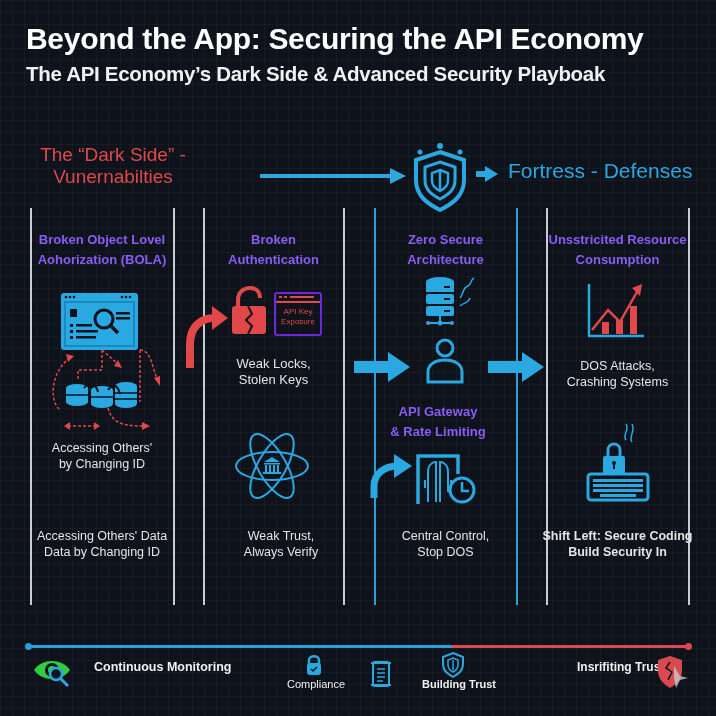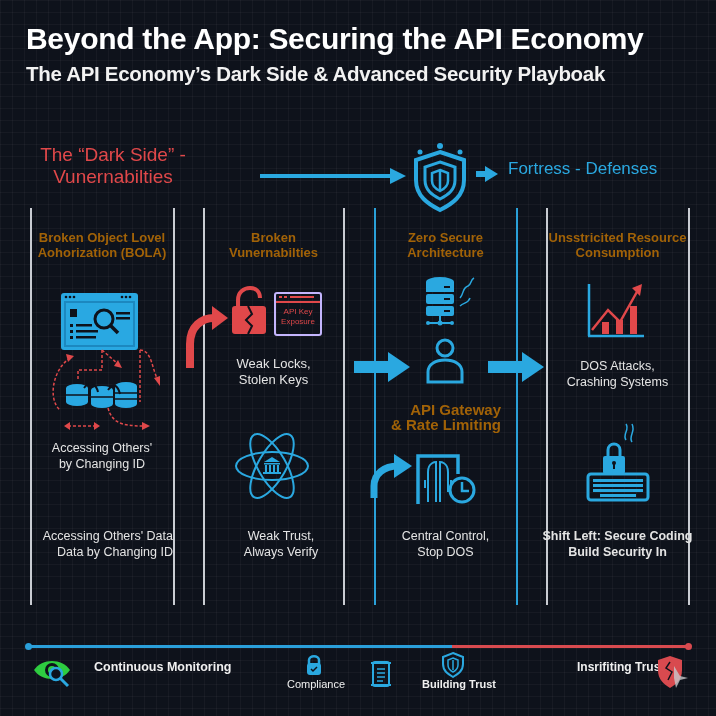--- a/index.html
+++ b/index.html
@@ -7,24 +7,24 @@
     background-color:#0e121b;
     background-image:
       linear-gradient(rgba(255,255,255,0.035) 1px, transparent 1px),
       linear-gradient(90deg, rgba(255,255,255,0.035) 1px, transparent 1px);
     background-size:12px 12px;
     font-family:"Liberation Sans", sans-serif;color:#e8eaee;}
   .abs{position:absolute;}
   .title{left:26px;top:22px;font-size:30px;font-weight:bold;color:#fff;letter-spacing:-0.3px;white-space:nowrap;}
   .subtitle{left:26px;top:62px;font-size:20.5px;font-weight:bold;color:#f2f2f2;white-space:nowrap;letter-spacing:-0.3px;}
   .dark-side{left:28px;top:144px;font-size:19px;color:#e0484a;line-height:22px;text-align:center;width:170px;}
-  .fortress{left:508px;top:159px;font-size:17px;color:#2aa8e0;white-space:nowrap;}
+  .fortress{left:508px;top:159px;font-size:21px;color:#2aa8e0;white-space:nowrap;}
   .vline{position:absolute;top:208px;height:397px;width:1.5px;background:#c9ccd2;}
   .vline.blue{background:#2aa0d8;}
-  .colhead{position:absolute;font-size:13px;font-weight:bold;color:#a16207;text-align:center;line-height:15px;}
+  .colhead{position:absolute;font-size:13px;font-weight:bold;color:#8b5cf6;text-align:center;line-height:20px;}
   .coltext{position:absolute;font-size:12.5px;color:#e4e4e4;text-align:center;line-height:16px;}
   .tl-blue{position:absolute;left:28px;top:645px;width:424px;height:3px;background:#2a9fda;}
   .tl-red{position:absolute;left:452px;top:645px;width:236px;height:3px;background:#d84a4f;}
   .dot{position:absolute;width:7px;height:7px;border-radius:50%;}
   .foot{position:absolute;font-size:12.5px;color:#f0f0f0;white-space:nowrap;}
   .foot.small{font-size:11px;}
   svg{position:absolute;overflow:visible;}
 </style>
 </head>
 <body>
@@ -122,37 +122,37 @@
   <path d="M68 60 C74 52 78 56 80 64" fill="none" stroke="#0e121b" stroke-width="2"></path>
   <line x1="28" y1="96" x2="56" y2="96" stroke="#e0484a" stroke-width="1.5" stroke-dasharray="3,2"></line>
   <polygon points="24,96 30,92 30,100" fill="#e0484a"></polygon>
     <polygon points="60,96 54,92 54,100" fill="#e0484a"></polygon>
   <path d="M68 78 C72 92 80 96 104 96" fill="none" stroke="#e0484a" stroke-width="1.5" stroke-dasharray="3,2"></path>
   <polygon points="110,96 102,92 102,100" fill="#e0484a"></polygon>
 </svg>
 
 <div class="coltext" style="left:31px;top:440px;width:142px;white-space:pre-line;">Accessing Others'
 by Changing ID</div>
-<div class="coltext" style="left:31px;top:528px;width:142px;white-space:pre-line;text-align:right;">Accessing Others' Data
+<div class="coltext" style="left:31px;top:528px;width:142px;white-space:pre-line;">Accessing Others' Data
 Data by Changing ID</div>
 
 <svg style="left:180px;top:304px;" width="50" height="66" viewBox="0 0 50 66">
   <path d="M10 64 L10 40 C10 22 22 14 34 14" fill="none" stroke="#e0484a" stroke-width="8"></path>
   <polygon points="32,2 48,14 32,26" fill="#e0484a"></polygon>
 </svg>
 
 <div class="colhead" style="left:204px;top:230px;width:139px;white-space:pre-line;">Broken
-Vunernabilties</div>
+Authentication</div>
 
 <svg style="left:230px;top:288px;" width="40" height="46" viewBox="0 0 40 46">
   <path d="M8 18 L8 12 C8 4 14 0 20 0 C26 0 30 4 30 10" fill="none" stroke="#e0484a" stroke-width="4"></path>
   <rect x="2" y="18" width="34" height="28" rx="3" fill="#e0484a"></rect>
   <path d="M18 18 L22 26 L16 32 L22 38 L18 46" fill="none" stroke="#0e121b" stroke-width="2"></path>
 </svg>
-<div class="abs" style="left:274px;top:292px;width:44px;height:40px;border:2px solid #c4b5fd;border-radius:3px;">
+<div class="abs" style="left:274px;top:292px;width:44px;height:40px;border:2px solid #6d28d9;border-radius:3px;">
   <div style="height:7px;border-bottom:2px solid #e0484a;position:relative;">
     <span style="position:absolute;left:3px;top:2px;width:3px;height:2px;background:#e0484a;"></span>
     <span style="position:absolute;left:8px;top:2px;width:3px;height:2px;background:#e0484a;"></span>
     <span style="position:absolute;left:14px;top:2px;width:24px;height:2px;background:#e0484a;"></span>
   </div>
   <div style="font-size:8px;color:#e0484a;text-align:center;line-height:10px;margin-top:4px;white-space:pre-line;">API Key
 Exposure</div>
 </div>
 
 <div class="coltext" style="left:204px;top:356px;width:139px;white-space:pre-line;font-size:13px;">Weak Locks,
@@ -199,21 +199,21 @@
     <circle cx="28" cy="47" r="2" fill="#2aa8e0"></circle>
   <path d="M36 22 C40 18 38 12 44 10 C48 8 46 4 50 2" fill="none" stroke="#2aa8e0" stroke-width="1.5"></path>
   <path d="M36 30 C40 26 44 28 46 22" fill="none" stroke="#2aa8e0" stroke-width="1.5"></path>
 </svg>
 
 <svg style="left:424px;top:338px;" width="42" height="46" viewBox="0 0 42 46">
   <circle cx="21" cy="10" r="8" fill="none" stroke="#2aa8e0" stroke-width="3"></circle>
   <path d="M4 44 L4 34 C4 26 12 22 21 22 C30 22 38 26 38 34 L38 44 Z" fill="none" stroke="#2aa8e0" stroke-width="3"></path>
 </svg>
 
-<div class="colhead" style="left:375px;top:402px;width:126px;white-space:pre-line;font-size:15px;text-align:right;">API Gateway
+<div class="colhead" style="left:375px;top:402px;width:126px;white-space:pre-line;font-size:13px;">API Gateway
 &amp; Rate Limiting</div>
 
 <svg style="left:364px;top:452px;" width="50" height="46" viewBox="0 0 50 46">
   <path d="M10 46 L10 34 C10 22 20 14 34 14" fill="none" stroke="#2aa8e0" stroke-width="7"></path>
   <polygon points="30,2 48,14 30,26" fill="#2aa8e0"></polygon>
 </svg>
 
 <svg style="left:414px;top:452px;" width="64" height="54" viewBox="0 0 64 54">
   <path d="M4 52 L4 4 L44 4 L44 22" fill="none" stroke="#2aa8e0" stroke-width="3.5"></path>
   <path d="M14 50 L14 20 C14 10 22 10 22 10 L22 50" fill="none" stroke="#2aa8e0" stroke-width="2"></path>

